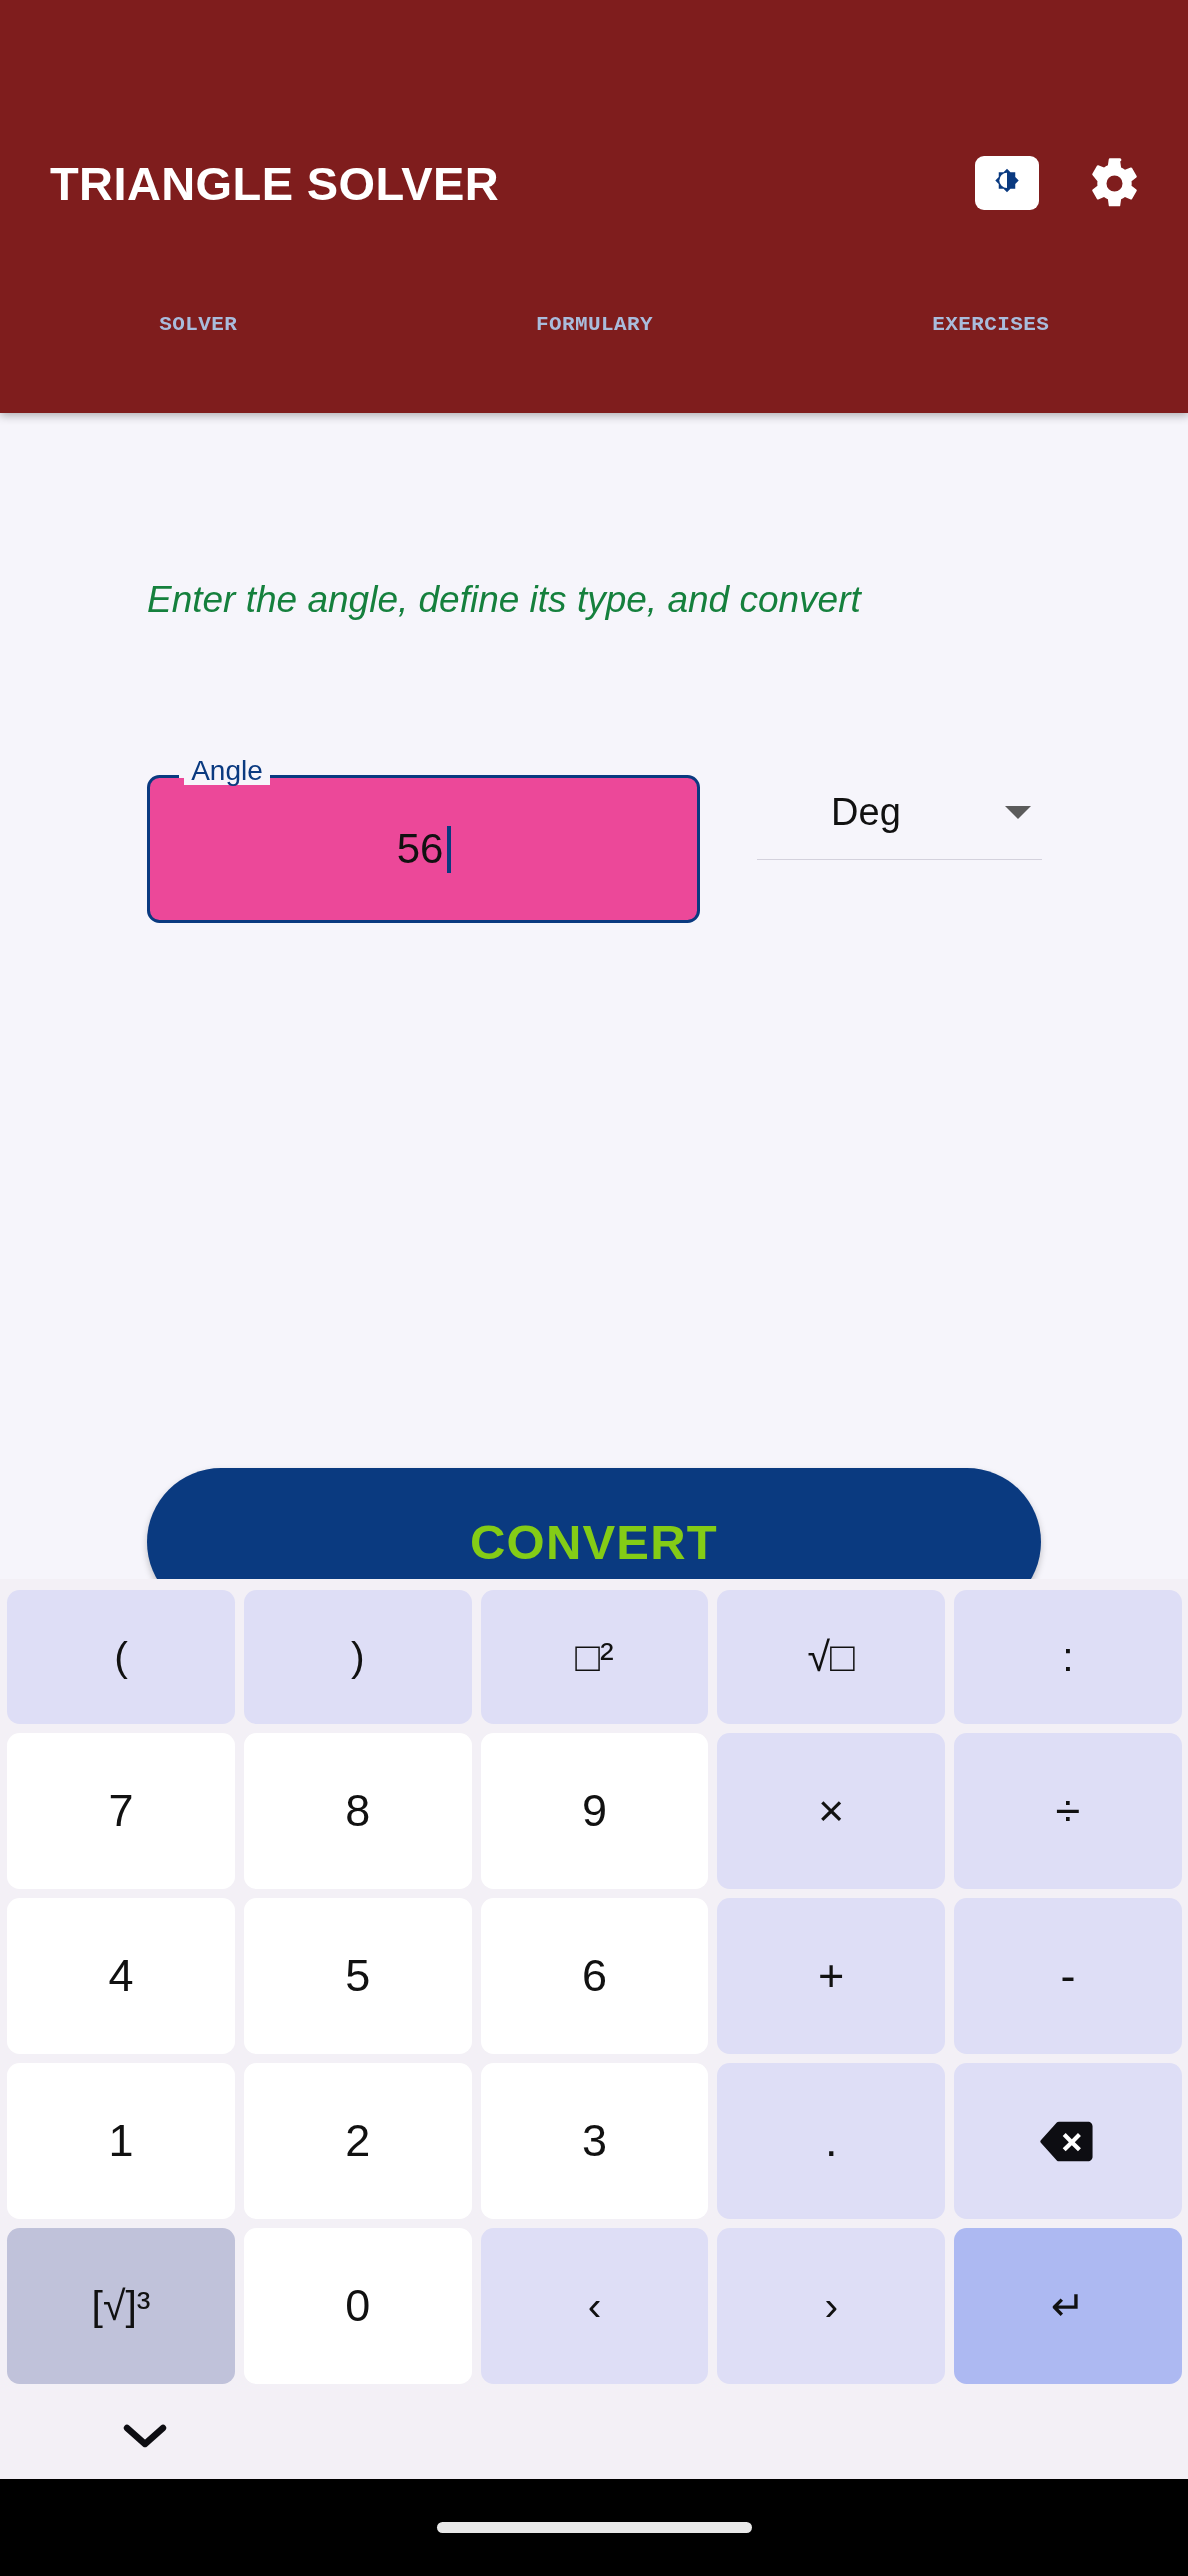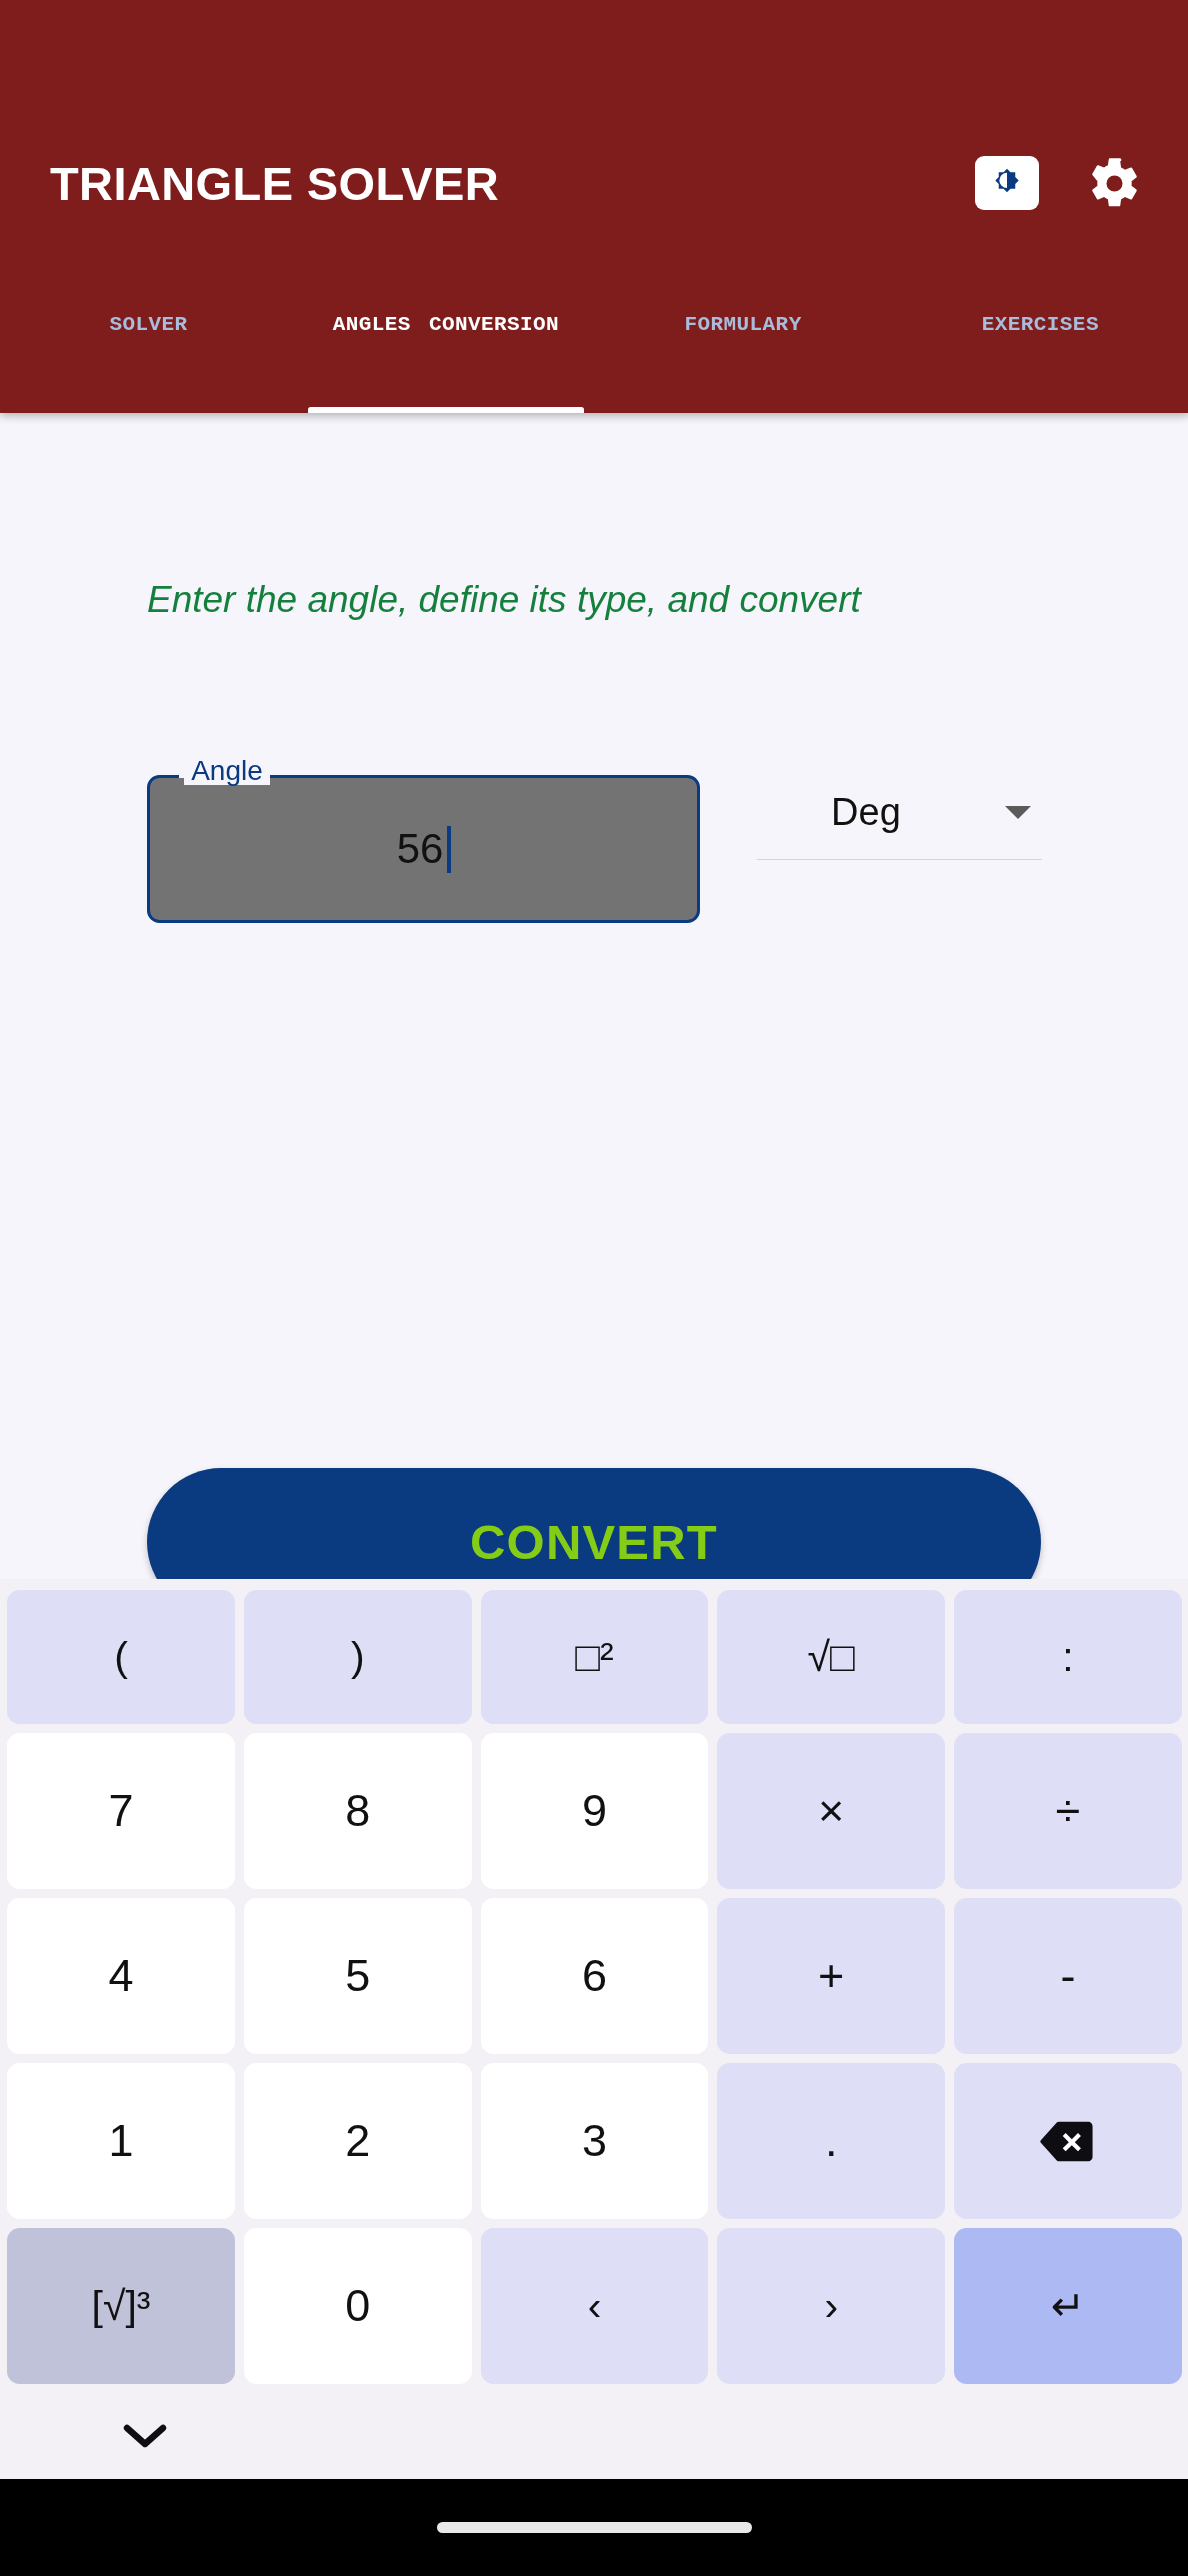--- a/index.html
+++ b/index.html
@@ -115,21 +115,21 @@
     right: 147px;
     display: flex;
     align-items: flex-start;
     gap: 57px;
   }
   
   .textfield {
     position: relative;
     width: 556px;
     height: 148px;
-    background: #737373;
+    background: #ec4899;
     border: 3.6px solid #0a3a80;
     border-radius: 12.5px;
     display: flex;
     align-items: center;
     justify-content: center;
   }
   .tf-notch {
     position: absolute;
     left: 29px; top: -3.6px;
     height: 3.6px;
@@ -292,24 +292,20 @@
         </div>
 
       </div>
     </div>
 
     <div class="tabs">
       <div class="tab">
         <span class="tab-label">Solver</span>
 
       </div>
-      <div class="tab active">
-        <span class="tab-label">Angles conversion</span>
-        <span class="tab-indicator"></span>
-      </div>
       <div class="tab">
         <span class="tab-label">Formulary</span>
 
       </div>
       <div class="tab">
         <span class="tab-label">Exercises</span>
 
       </div>
     </div>
   </div>

